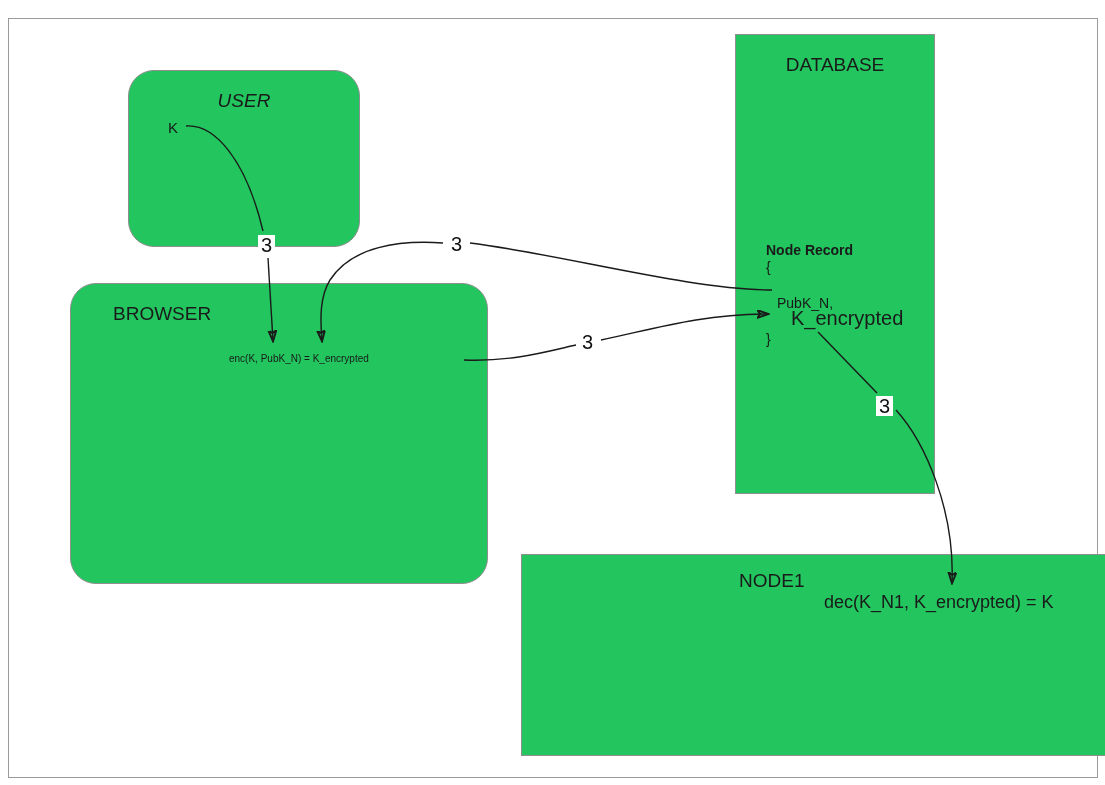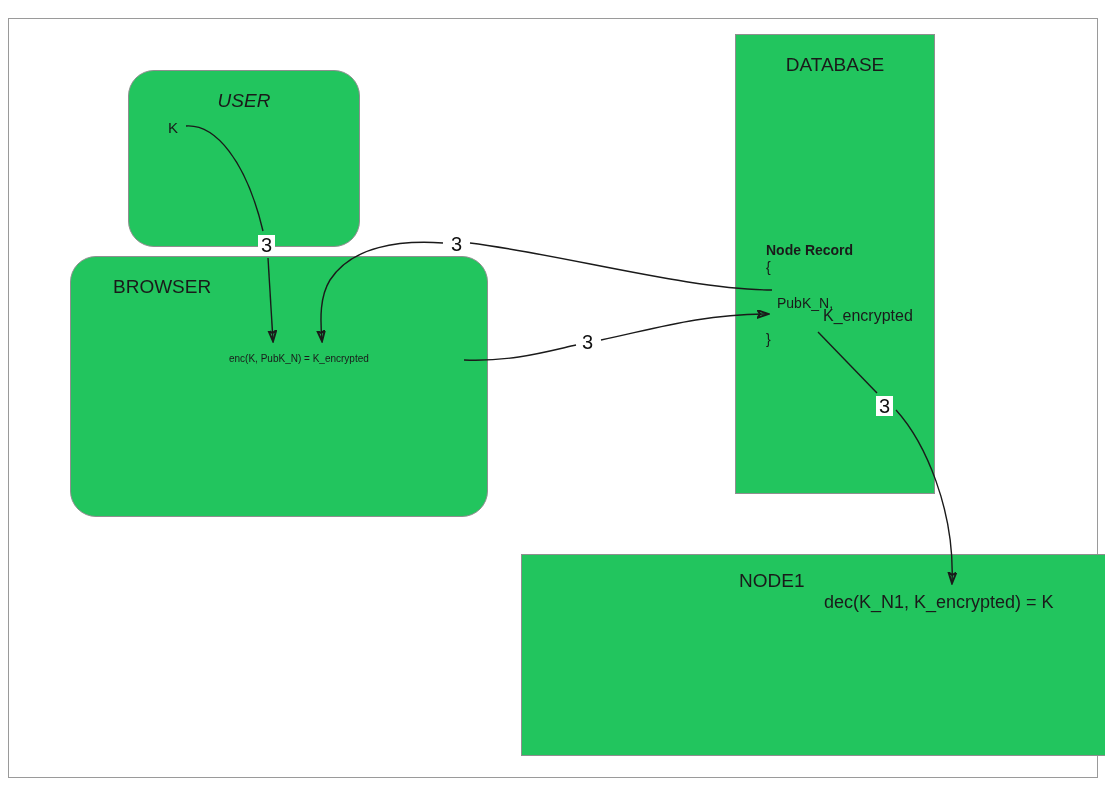--- a/index.html
+++ b/index.html
@@ -45,37 +45,37 @@
     left: 0;
     right: 0;
     text-align: center;
     font-size: 19px;
     color: #1a1a1a;
     line-height: 1;
     white-space: nowrap;
   }
   
   #box-user   { left: 128px; top: 70px;  width: 232px; height: 177px; font-style: italic; }
-  #box-browser{ left: 70px;  top: 256px; width: 418px; height: 261px; }
+  #box-browser{ left: 70px;  top: 283px; width: 418px; height: 301px; }
   #box-database {left: 735px; top: 34px; width: 200px; height: 460px; }
   #box-node1  { left: 521px; top: 554px; width: 621px; height: 202px; }
 
   
   .lbl {
     position: absolute;
     white-space: nowrap;
     color: #1a1a1a;
     line-height: 1;
   }
   .lbl-k         { left: 168px; top: 120px; font-size: 15px; }
   .lbl-enc       { left: 229px; top: 354px; font-size: 10px; }
   .lbl-noderec   { left: 766px; top: 235px; font-size: 14px; font-weight: bold; margin-top: 8px; }
   .lbl-brace-o   { left: 766px; top: 260px; font-size: 14px; }
   .lbl-pubk      { left: 777px; top: 296px; font-size: 14px; }
-  .lbl-kenc      { left: 823px; top: 308px; font-size: 16px; }
+  .lbl-kenc      { left: 791px; top: 308px; font-size: 20px; }
   .lbl-brace-c   { left: 766px; top: 332px; font-size: 14px; }
   .lbl-dec       { left: 824px; top: 593px; font-size: 18px; }
 
   
   .step-num {
     position: absolute;
     font-size: 20px;
     color: #111111;
     line-height: 1;
     white-space: nowrap;

